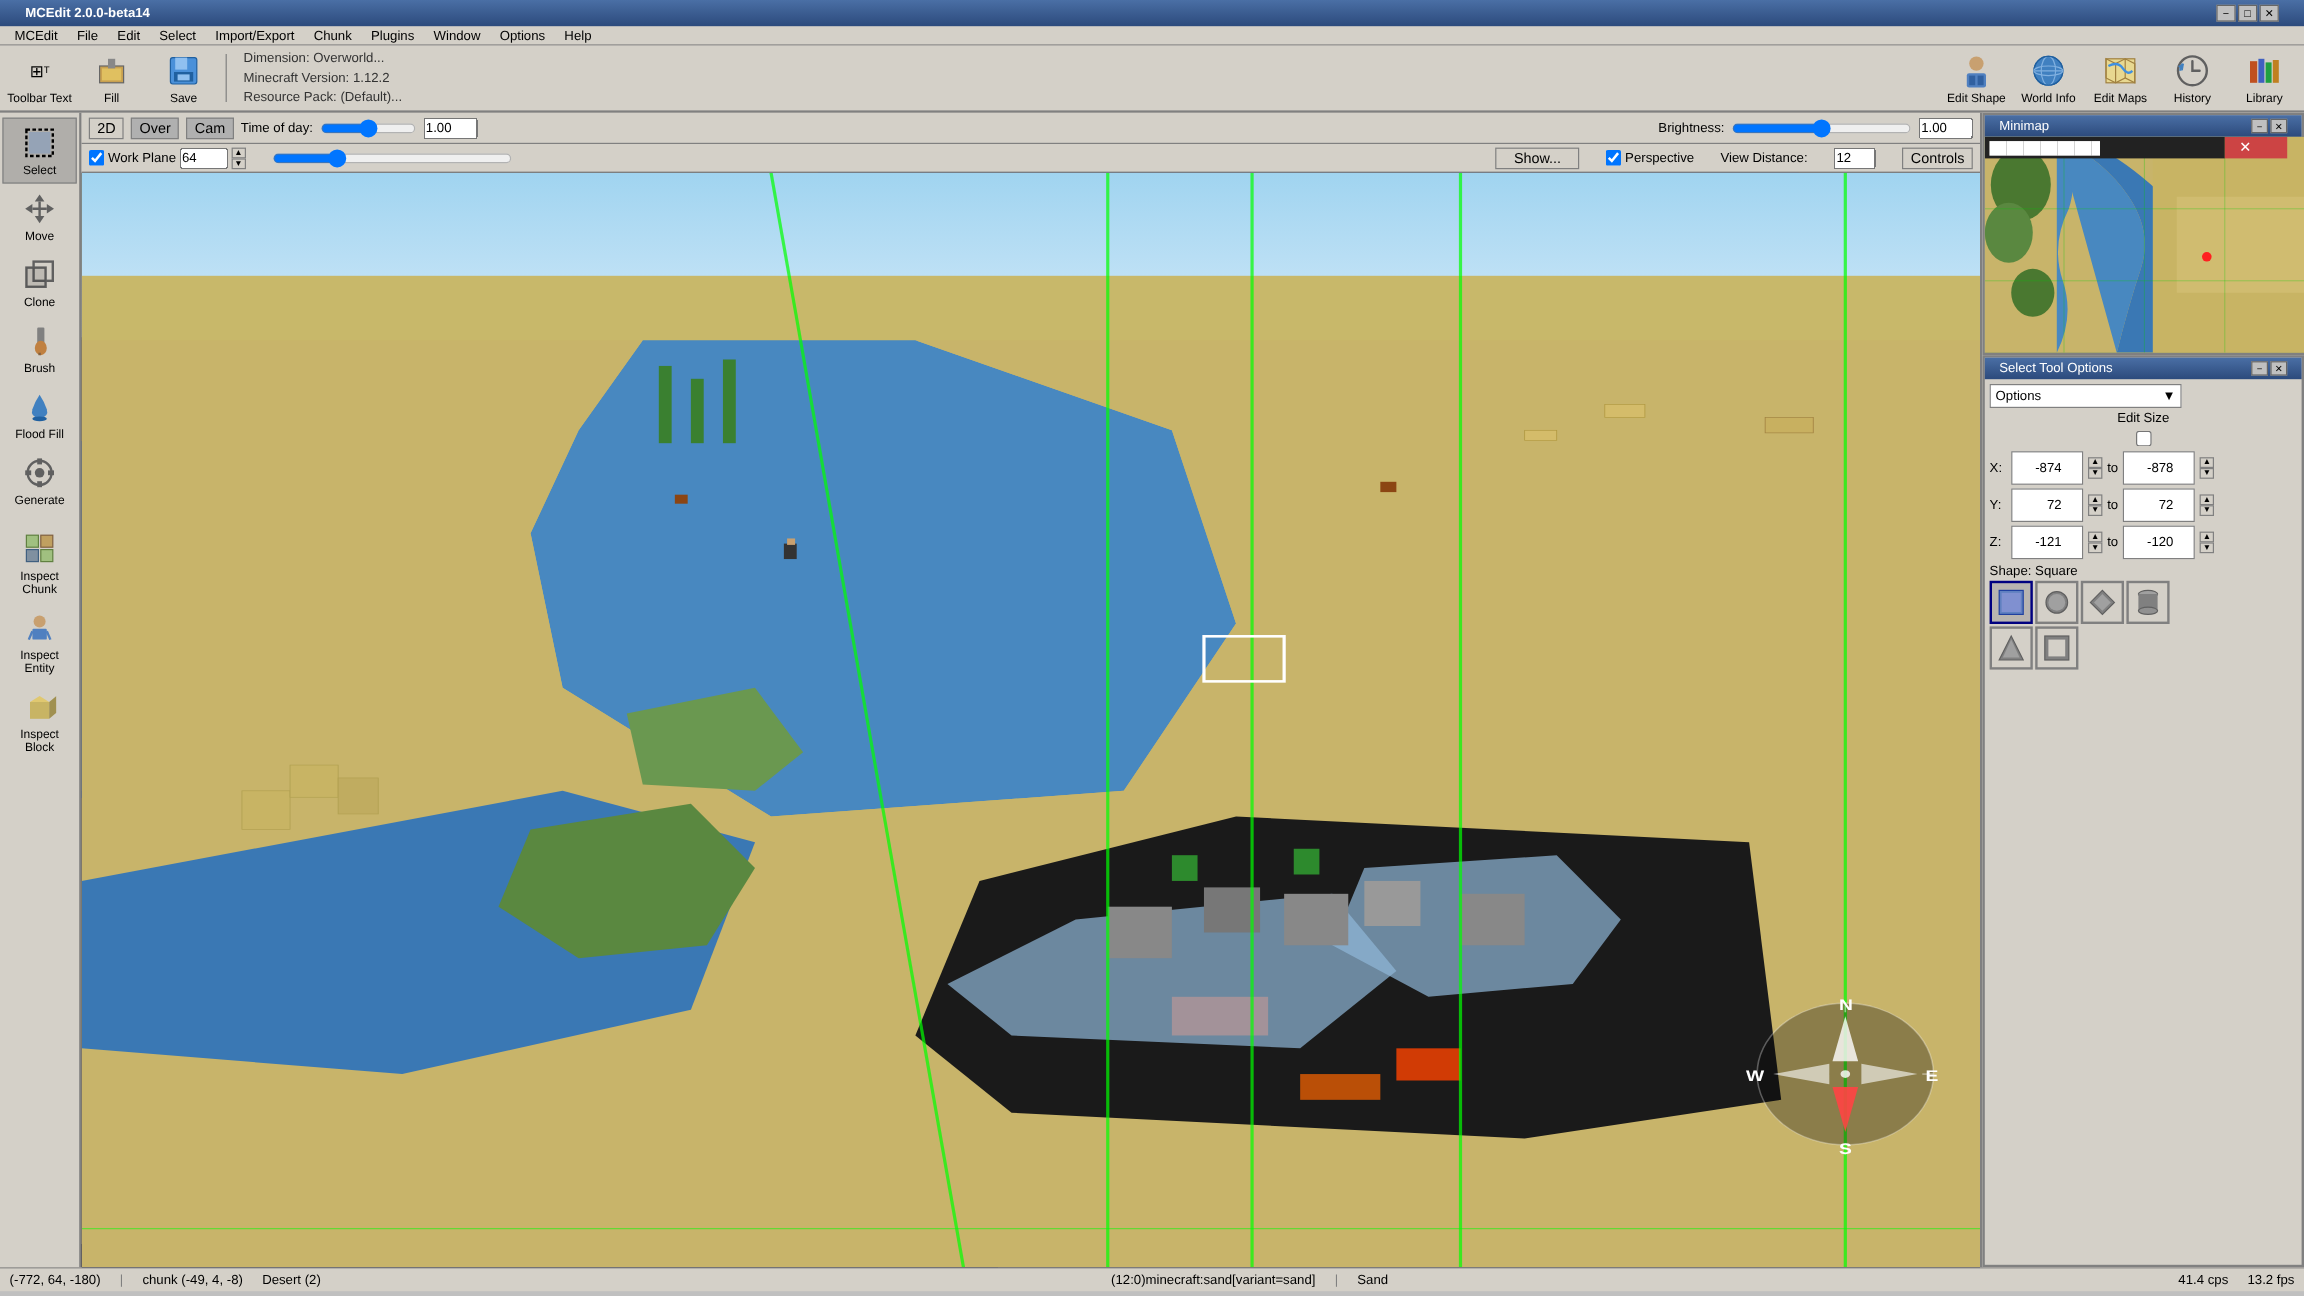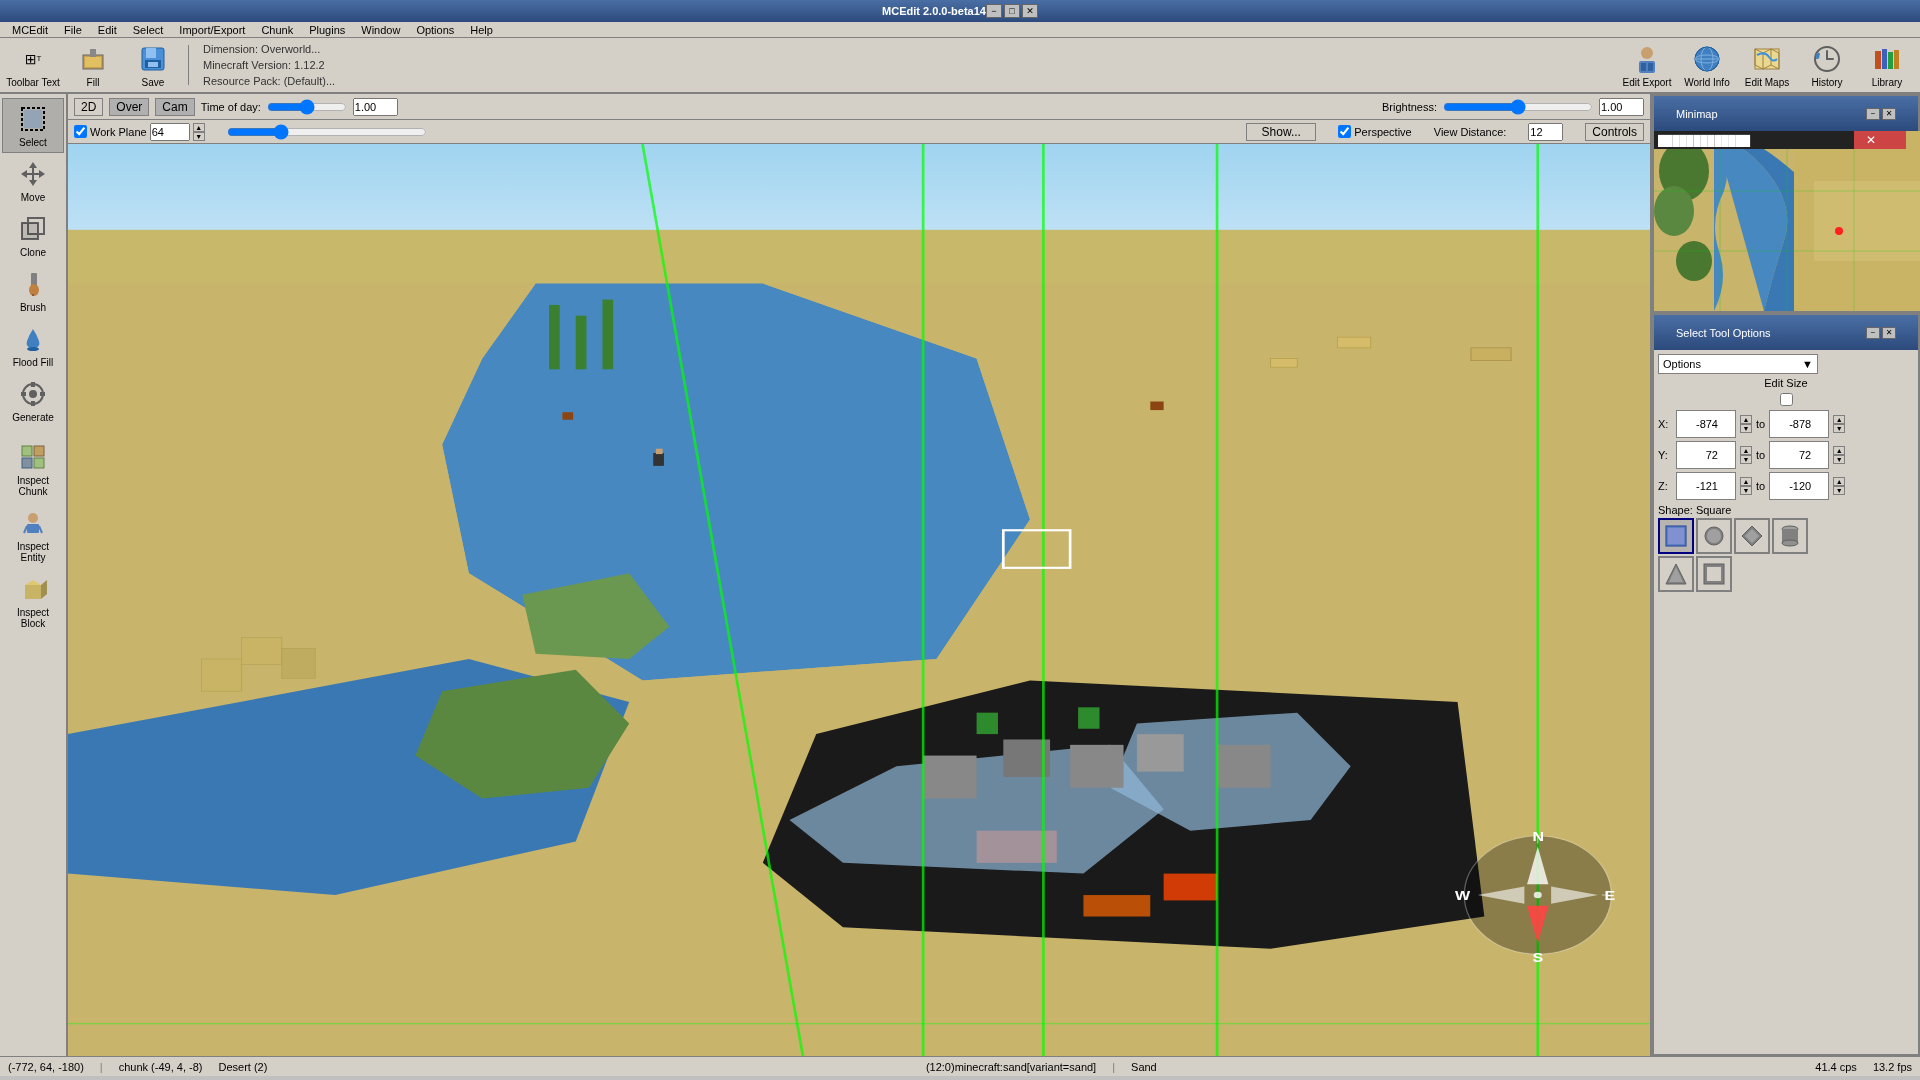--- a/index.html
+++ b/index.html
@@ -13,22 +13,22 @@
       user-select: none;
     }
 
     
     #title-bar {
       background: linear-gradient(to bottom, #4a6fa5, #2c4a7c);
       color: white;
       height: 22px;
       display: flex;
       align-items: center;
-      padding: 0 6px;
-      justify-content: center;
+      padding: 0 21px;
+      justify-content: space-between;
     }
     #title-bar .title { font-size: 11px; font-weight: bold; }
     #title-bar .controls { display: flex; gap: 2px; }
     #title-bar .win-btn {
       width: 16px; height: 14px;
       background: #c0c0c0;
       border: 1px solid #666;
       font-size: 9px;
       display: flex; align-items: center; justify-content: center;
       cursor: pointer;
@@ -174,24 +174,24 @@
     
     #minimap-window {
       background: #d4d0c8;
       border: 2px solid #808080;
       margin: 0;
       flex-shrink: 0;
     }
     .panel-titlebar {
       background: linear-gradient(to bottom, #4a6fa5, #2c4a7c);
       color: white;
-      height: 35px;
-      display: flex;
-      align-items: center;
-      padding: 0 22px;
+      height: 18px;
+      display: flex;
+      align-items: center;
+      padding: 0 12px;
       font-size: 11px;
       justify-content: space-between;
     }
     .panel-title-controls { display: flex; gap: 2px; }
     .panel-ctrl-btn {
       width: 14px; height: 12px;
       background: #c0c0c0;
       border: 1px solid #666;
       font-size: 8px;
       display: flex; align-items: center; justify-content: center;
@@ -394,21 +394,21 @@
 
   <div class="toolbar-btn">
     <div class="toolbar-icon">
       <svg width="32" height="32" viewBox="0 0 32 32">
         <circle cx="16" cy="10" r="6" fill="#c8a070"></circle>
         <rect x="8" y="18" width="16" height="12" rx="2" fill="#5080c0"></rect>
         <rect x="10" y="20" width="5" height="8" fill="#3060a0"></rect>
         <rect x="17" y="20" width="5" height="8" fill="#3060a0"></rect>
       </svg>
     </div>
-    <span>Edit Export</span>
+    <span>Edit Shape</span>
   </div>
   <div class="toolbar-btn">
     <div class="toolbar-icon">
       <svg width="32" height="32" viewBox="0 0 32 32">
         <circle cx="16" cy="16" r="12" fill="#4080c0" stroke="#2060a0" stroke-width="1"></circle>
         <ellipse cx="16" cy="16" rx="6" ry="12" fill="none" stroke="#80b0e0" stroke-width="1"></ellipse>
         <line x1="4" y1="16" x2="28" y2="16" stroke="#80b0e0" stroke-width="1"></line>
         <circle cx="16" cy="16" r="12" fill="none" stroke="#2060a0" stroke-width="1"></circle>
         <ellipse cx="16" cy="16" rx="12" ry="4" fill="none" stroke="#80b0e0" stroke-width="1"></ellipse>
       </svg>

